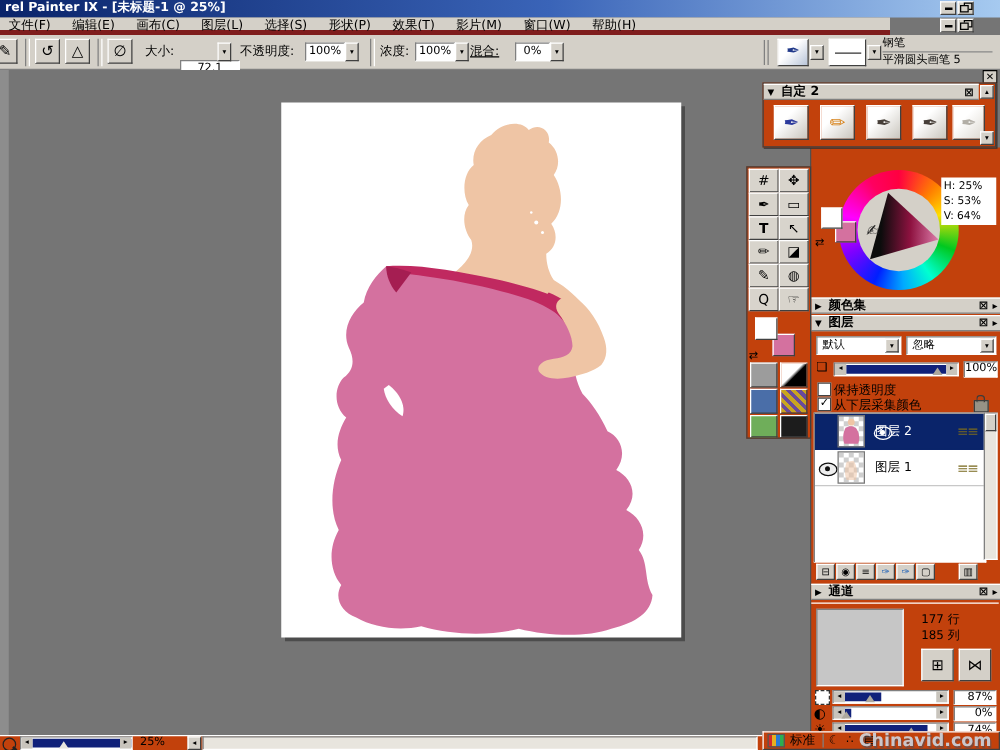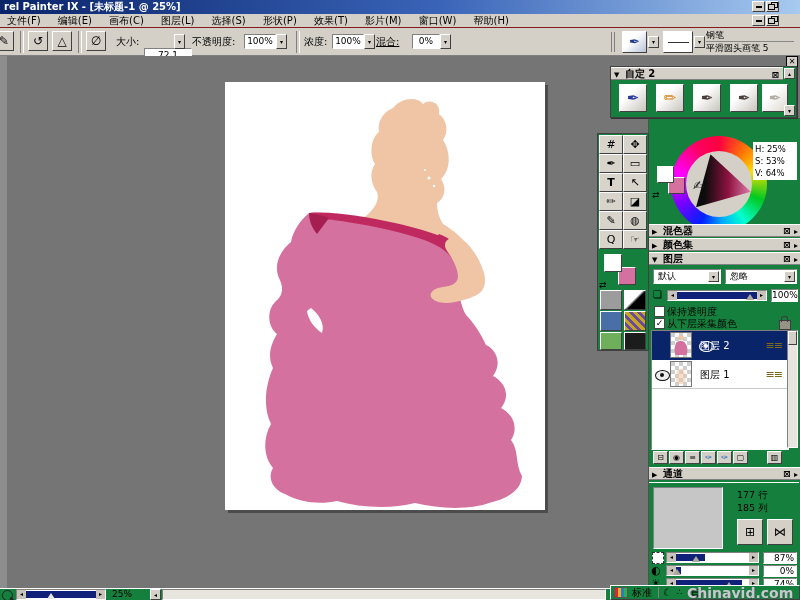--- a/index.html
+++ b/index.html
@@ -1,34 +1,34 @@
 <!DOCTYPE html>
 <html><head>
 <meta charset="utf-8">
 <style>
   html,body{margin:0;padding:0;background:#404040;}
   #app{position:relative;width:800px;height:600px;overflow:hidden;
        font-family:"DejaVu Sans","Liberation Sans",sans-serif;font-size:10px;color:#000;
        background:#757575;}
   .ab{position:absolute;}
-  .pbg{background:#15803d;}
+  .pbg{background:#c2410c;}
   .bo{border:1px solid;border-color:#ffffff #404040 #404040 #ffffff;}
   .bi{border:1px solid;border-color:#808080 #ffffff #ffffff #808080;}
   
   #titlebar{left:0;top:0;width:800px;height:14px;
     background:linear-gradient(90deg,#0a246a 0%,#3a64b8 55%,#a6caf0 100%);
     color:#fff;font-weight:bold;font-size:10px;line-height:14px;padding-left:4px;box-sizing:border-box;}
   .winbtn{width:13px;height:11px;background:#d4d0c8;border:1px solid;border-color:#fff #404040 #404040 #fff;
     text-align:center;font-size:8px;line-height:9px;color:#000;box-sizing:border-box;}
   .minicon{display:inline-block;width:6px;border-bottom:2px solid #000;margin-bottom:1px;}
   .ricon{position:relative;display:inline-block;width:9px;height:8px;}
   .ricon::before{content:"";position:absolute;left:3px;top:0;width:5px;height:4px;border:1px solid #000;}
   .ricon::after{content:"";position:absolute;left:0;top:2px;width:5px;height:4px;border:1px solid #000;background:#d4d0c8;}
   
-  #menubar{left:0;top:14px;width:800px;height:14px;background:#d4d0c8;border-bottom:1px solid #7f1d1d;box-sizing:border-box;}
+  #menubar{left:0;top:14px;width:712px;height:14px;background:#d4d0c8;border-bottom:4px solid #7f1d1d;box-sizing:border-box;}
   .mitem{display:inline-block;padding:0 7px;line-height:14px;font-size:10px;}
   
   #propbar{left:0;top:28px;width:800px;height:28px;background:#d4d0c8;border-bottom:1px solid #808080;box-sizing:border-box;}
   .tbtn{width:20px;height:20px;background:#d4d0c8;border:1px solid;border-color:#fff #404040 #404040 #fff;
     text-align:center;line-height:18px;font-size:12px;box-sizing:border-box;}
   .plabel{font-size:10px;line-height:28px;}
   .numbox{background:#fff;border:1px solid;border-color:#808080 #fff #fff #808080;font-size:9px;
     text-align:center;line-height:13px;box-sizing:border-box;}
   .spin{width:11px;height:15px;background:#d4d0c8;border:1px solid;border-color:#fff #404040 #404040 #fff;
     font-size:6px;text-align:center;line-height:13px;box-sizing:border-box;}
@@ -211,24 +211,20 @@
         <div>S: 53%</div>
         <div>V: 64%</div>
       </div>
       <span class="ab selc" style="left:8px;top:48px;width:17px;height:17px;background:#fff;z-index:2;"></span>
       <span class="ab selc" style="left:19px;top:59px;width:17px;height:17px;background:#d4719f;"></span>
       <span class="ab" style="left:3px;top:72px;font-size:9px;">⇄</span>
       <span class="ab" style="left:44px;top:60px;font-size:13px;color:#222;">✍</span>
     </div>
 
     
-    <div class="ab phdr tri-closed" style="top:106px;">
-      <span>混色器</span>
-      <span class="hicons"><span class="xic"></span> <span class="fic"></span></span>
-    </div>
     <div class="ab phdr tri-open" style="top:134px;">
       <span>图层</span>
       <span class="hicons"><span class="xic"></span> <span class="fic"></span></span>
     </div>
 
     
     <div class="ab phdr tri-closed" style="top:120px;">
       <span>颜色集</span>
       <span class="hicons"><span class="xic"></span> <span class="fic"></span></span>
     </div>

